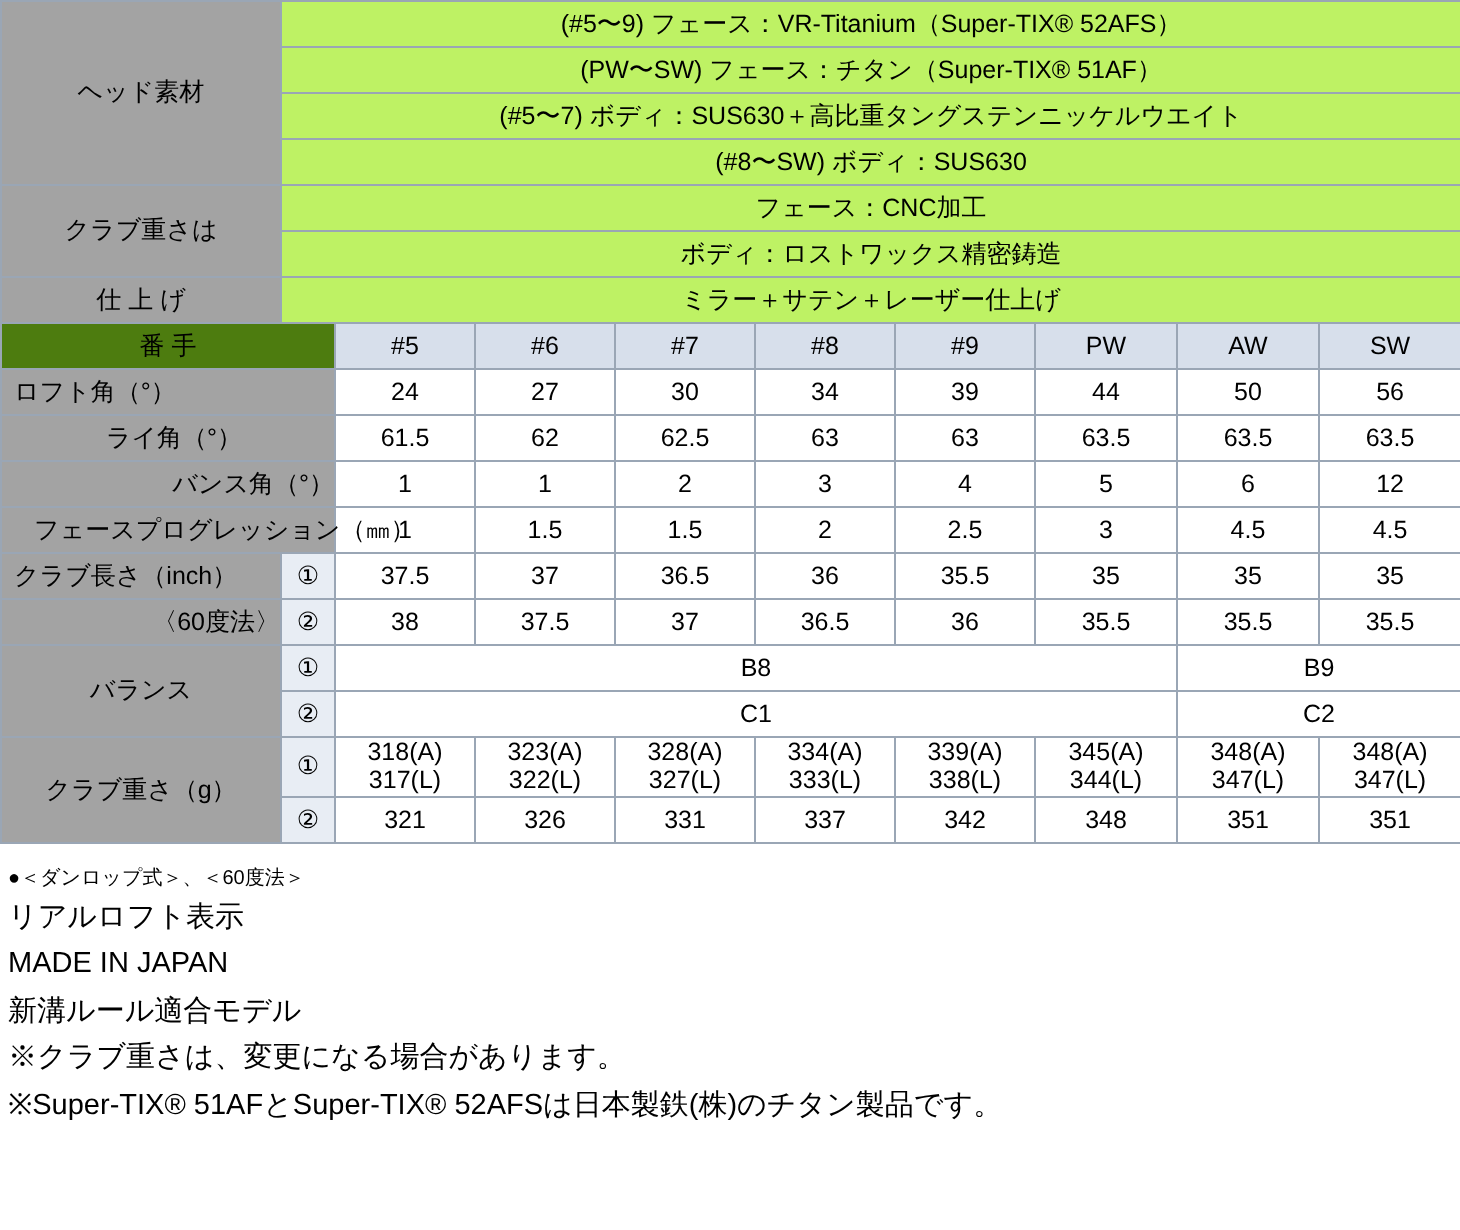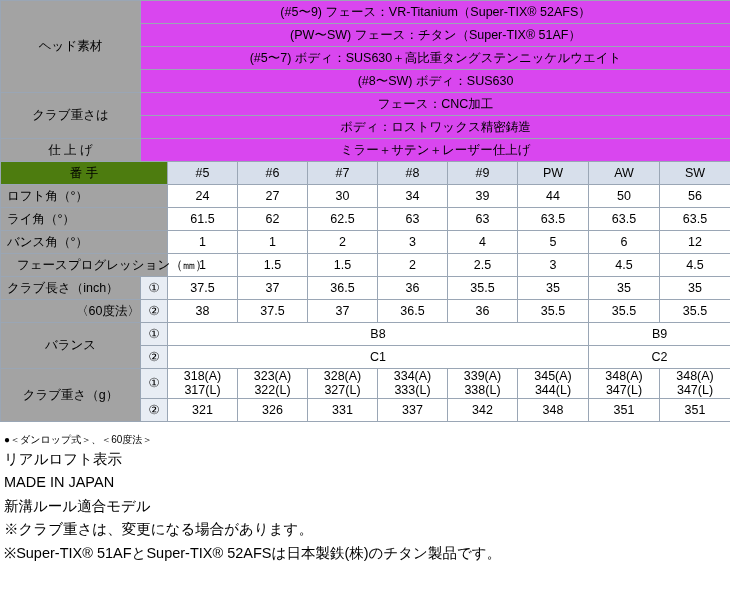--- a/index.html
+++ b/index.html
@@ -46,21 +46,21 @@
   }
   td.lbl-hdr {
     background: #4d7c0f;
   }
   td.val {
     background: #ffffff;
   }
   td.txt-left {
     text-align: left;
     padding-left: 8px;
-    background: #d946ef;
+    background: #bef264;
     font-size: 12.5px;
   }
   td.numhdr {
     background: #d7dfeb;
     font-weight: normal;
     font-size: 13px;
   }
   td.small {
     font-size: 11px;
   }
@@ -146,33 +146,33 @@
         <td class="val">27</td>
         <td class="val">30</td>
         <td class="val">34</td>
         <td class="val">39</td>
         <td class="val">44</td>
         <td class="val">50</td>
         <td class="val">56</td>
       </tr>
 
       <tr>
-        <td class="lbl" colspan="2" style="text-align:left;padding-left:6px">ライ角（°）</td>
+        <td class="lbl" colspan="2" style="text-align:center;padding-left:6px">ライ角（°）</td>
         <td class="val">61.5</td>
         <td class="val">62</td>
         <td class="val">62.5</td>
         <td class="val">63</td>
         <td class="val">63</td>
         <td class="val">63.5</td>
         <td class="val">63.5</td>
         <td class="val">63.5</td>
       </tr>
 
       <tr>
-        <td class="lbl" colspan="2" style="text-align:left;padding-left:6px">バンス角（°）</td>
+        <td class="lbl" colspan="2" style="text-align:right;padding-left:6px">バンス角（°）</td>
         <td class="val">1</td>
         <td class="val">1</td>
         <td class="val">2</td>
         <td class="val">3</td>
         <td class="val">4</td>
         <td class="val">5</td>
         <td class="val">6</td>
         <td class="val">12</td>
       </tr>
 

